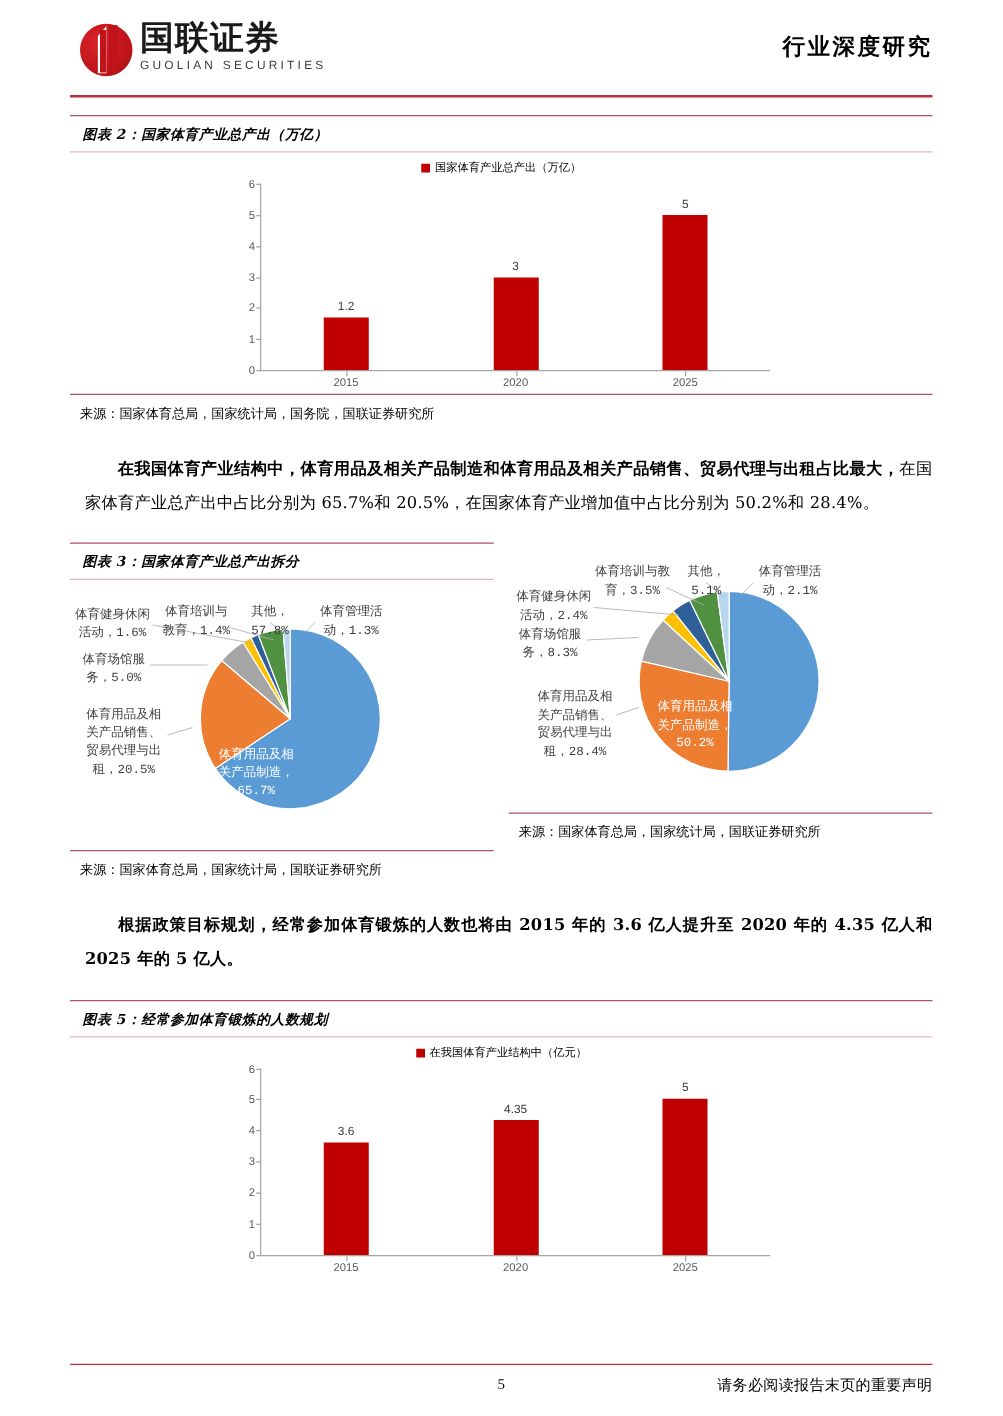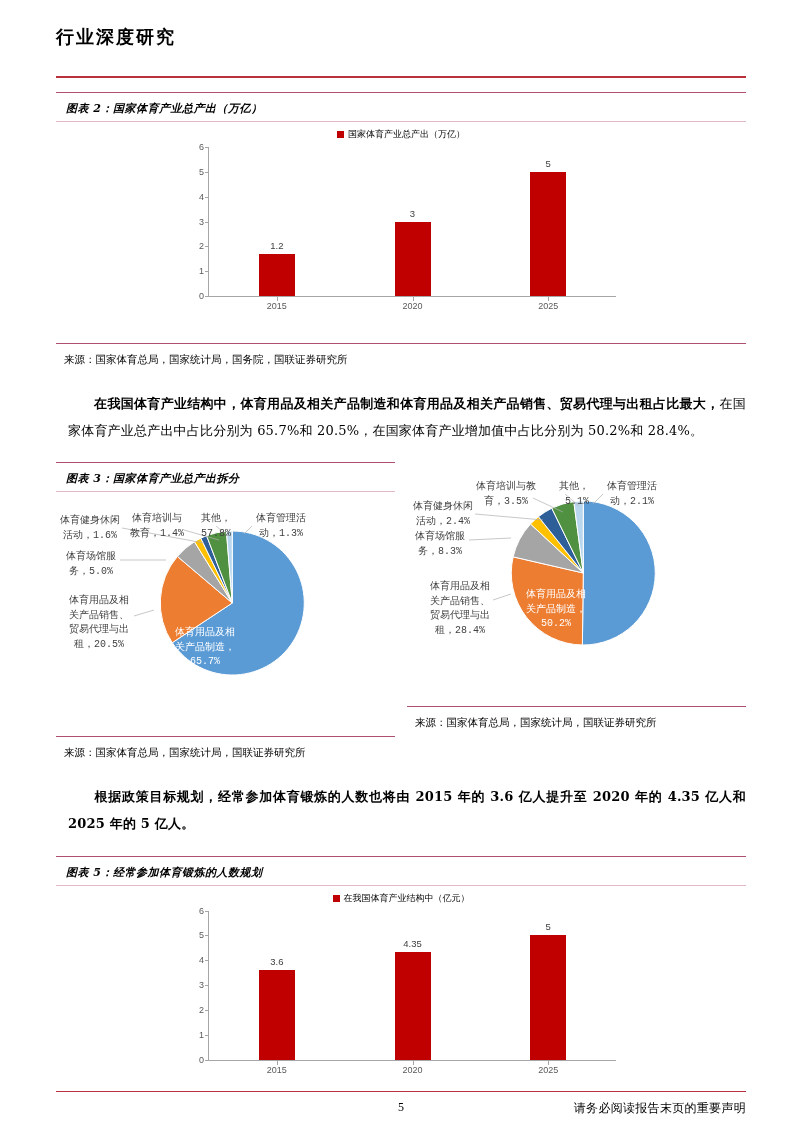--- a/index.html
+++ b/index.html
@@ -91,21 +91,20 @@
     letter-spacing: 0.5px;
     color: #000;
   }
   .exhibit-body {
     padding: 6px 0 0 0;
     position: relative;
   }
   .exhibit-source-bar {
     border-top: 1.5px solid #b05070;
     padding: 5px 0 2px 8px;
-    margin-top: 28px;
   }
   .exhibit-source {
     font-family: "DejaVu Serif","Liberation Serif", serif;
     font-size: 10.5px;
     color: #000;
   }
 
   
   .barchart { position: relative; }
   .bc-legend {
@@ -220,20 +219,32 @@
     font-family: "DejaVu Serif","Liberation Serif", serif;
     font-size: 12px;
     color: #000;
     letter-spacing: 0.3px;
   }
 </style>
 </head>
 <body>
 
 <div class="page-header">
+  <div class="logo-wrap">
+    <div class="logo-mark">
+      <div class="ring"></div>
+        <div class="notch"></div>
+        <div class="bar1"></div>
+        <div class="bar2"></div>
+    </div>
+    <div class="logo-text">
+      <div class="logo-cn">国联证券</div>
+      <div class="logo-en">GUOLIAN SECURITIES</div>
+    </div>
+  </div>
   <div class="header-title">行业深度研究</div>
   <div class="header-rule"></div>
 </div>
 
 <div class="content">
 
   <div class="exhibit">
     <div class="exhibit-title-bar">
       <span class="exhibit-title">图表 2：国家体育产业总产出（万亿）</span>
     </div>
@@ -354,21 +365,21 @@
             <div class="pie-lbl" style="left: 22px; top: 112px; width: 62px;">体育用品及相
 关产品销售、
 贸易代理与出
 租，28.4%</div>
             <div class="pie-lbl" style="left: 4px; top: 62px; width: 58px;">体育场馆服
 务，8.3%</div>
             <div class="pie-lbl" style="left: 4px; top: 32px; width: 64px;">体育健身休闲
 活动，2.4%</div>
             <div class="pie-lbl" style="left: 68px; top: 12px; width: 62px;">体育培训与教
 育，3.5%</div>
-            <div class="pie-lbl" style="left: 134px; top: 12px; width: 48px; text-align: right;">其他，5.1%</div>
+            <div class="pie-lbl" style="left: 134px; top: 12px; width: 48px;">其他，5.1%</div>
             <div class="pie-lbl" style="left: 196px; top: 12px; width: 58px;">体育管理活
 动，2.1%</div>
           </div>
       </div>
       <div class="exhibit-source-bar">
         <span class="exhibit-source">来源：国家体育总局，国家统计局，国联证券研究所</span>
       </div>
     </div>
 
   </div>

